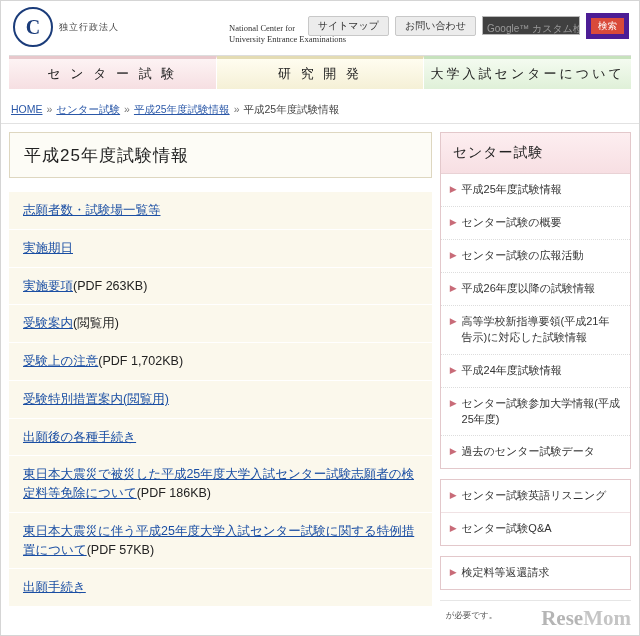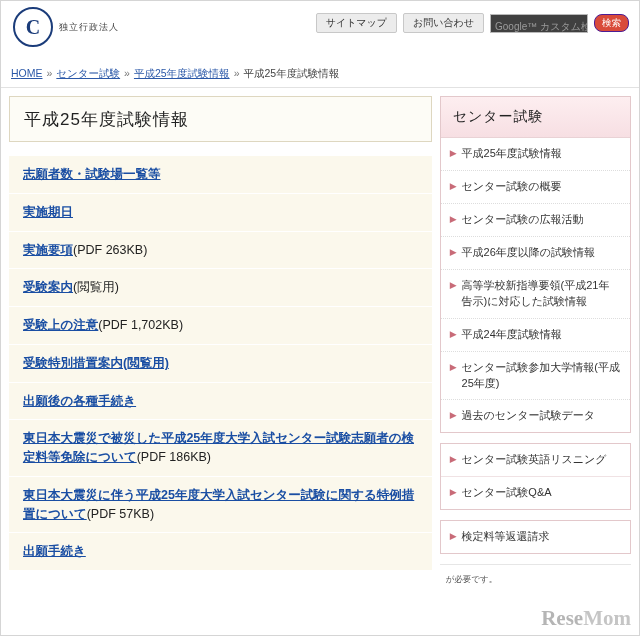--- a/index.html
+++ b/index.html
@@ -82,22 +82,22 @@
     font-size: 10px; color: #9a9a9a;
     padding: 3px 4px;
     line-height: 17px;
     overflow: hidden;
     white-space: nowrap;
   }
   .search-go {
     background: #d94a3a;
     color: #fff;
     font-size: 9.5px;
-    border: 1px solid #4c1d95;
-    border-radius: 8px;
+    border: 5px solid #4c1d95;
+    border-radius: 0;
     padding: 3px 7px;
     line-height: 1;
     cursor: pointer;
   }
 
   
   .gnav {
     display: flex;
     margin: 2px 8px 0 8px;
     height: 34px;
@@ -159,21 +159,20 @@
     background: #fbf8ec;
     border-bottom: 1px solid #ffffff;
     padding: 9px 10px 9px 14px;
     font-size: 12.5px;
     line-height: 1.5;
     cursor: pointer;
   }
   .link-row a {
     color: #1a4ea3;
     text-decoration: underline;
-    font-weight: bold;
   }
   .link-row .plain { color: #222; text-decoration: none; }
 
   
   .side-panel {
     border: 1px solid #e3c8cb;
     background: #fff;
     margin-bottom: 10px;
   }
   .side-head {
@@ -238,29 +237,38 @@
 
 <div class="page">
 
   <div class="header">
     <div class="logo-wrap">
       <div class="logo-mark">C</div>
       <div class="logo-text">
         <div class="logo-sub">独立行政法人</div>
       </div>
     </div>
+    <div class="logo-en">
+      <div>National Center for</div>
+      <div>University Entrance Examinations</div>
+    </div>
 
     <div class="header-right">
       <div class="hdr-btn">サイトマップ</div>
       <div class="hdr-btn">お問い合わせ</div>
       <div class="search-box">Google™ カスタム検索</div>
       <div class="search-go">検索</div>
     </div>
   </div>
 
+  <div class="gnav">
+    <div class="gnav-item gnav-1">セ ン タ ー 試 験</div>
+    <div class="gnav-item gnav-2">研 究 開 発</div>
+    <div class="gnav-item gnav-3">大学入試センターについて</div>
+  </div>
 
   <div class="breadcrumb">
     <a>HOME</a><span class="crumb-sep">»</span><a>センター試験</a><span class="crumb-sep">»</span><a>平成25年度試験情報</a><span class="crumb-sep">»</span><span>平成25年度試験情報</span>
   </div>
 
   <div class="content">
 
     <div class="main-col">
       <div class="page-title-box">
         <div class="page-title">平成25年度試験情報</div>

